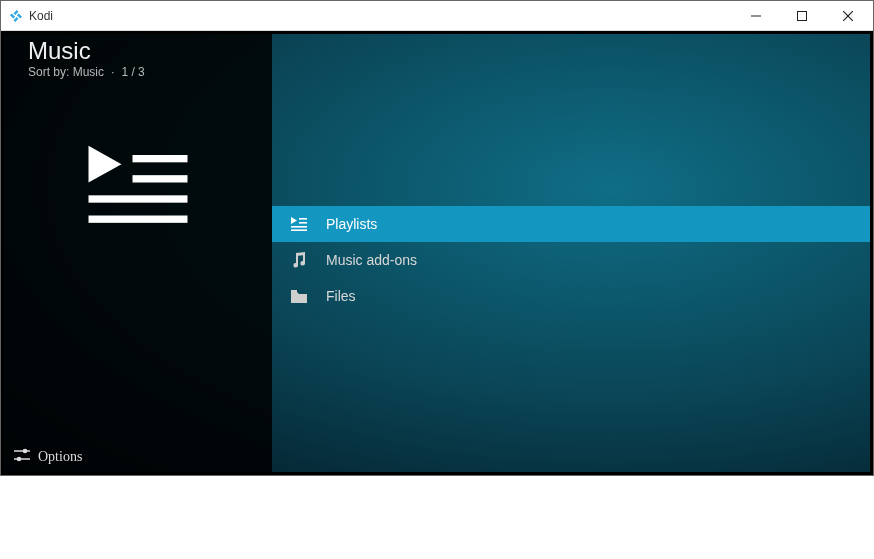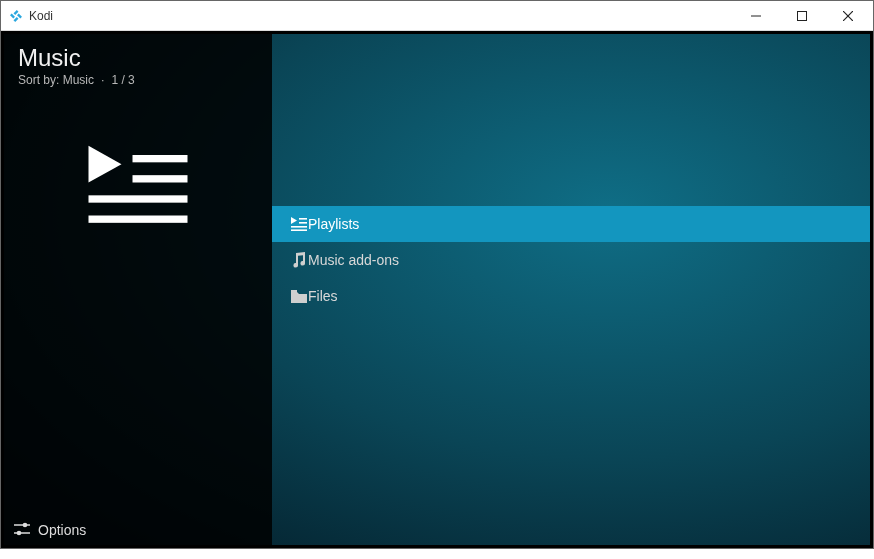--- a/index.html
+++ b/index.html
@@ -5,21 +5,21 @@
   * { margin: 0; padding: 0; box-sizing: border-box; }
   body {
     font-family: "Segoe UI", Arial, sans-serif;
     background: #fff;
     width: 874px;
     height: 559px;
     overflow: hidden;
   }
   .window {
     width: 874px;
-    height: 549px;
+    height: 476px;
     border: 1px solid #666;
     display: flex;
     flex-direction: column;
     background: #fff;
   }
   .titlebar {
     height: 30px;
     display: flex;
     align-items: center;
     padding: 0 2px 0 8px;
@@ -55,24 +55,24 @@
     background: radial-gradient(ellipse 120% 120% at 70% 35%, #0f6e86 0%, #0a4556 40%, #04202c 70%, #010b11 100%);
     color: #e6e6e6;
     overflow: hidden;
     border-top: 3px solid #000;
     border-left: 3px solid #000;
     border-right: 3px solid #000;
     border-bottom: 3px solid #000;
   }
   .top-header {
     position: absolute;
-    top: 0; left: 0; right: 0;
+    top: 0; left: 10px; right: 0;
     height: 60px;
     display: flex;
-    align-items: center;
+    align-items: flex-start;
     padding: 4px 8px 0 14px;
     z-index: 5;
     pointer-events: none;
   }
   .top-header .left { pointer-events: auto; }
   .top-header .section-title {
     font-size: 24px;
     font-weight: 300;
     color: #f0f0f0;
     line-height: 1.1;
@@ -112,33 +112,35 @@
   }
   .options-bar {
     margin-top: auto;
     height: 30px;
     display: flex;
     align-items: center;
     padding: 0 10px;
     color: #dcdcdc;
     font-size: 14px;
     gap: 8px;
+    font-family: Liberation Serif, serif;
   }
   .main-list {
     flex: 1 1 auto;
     position: relative;
     padding-top: 172px;
   }
   .list-item {
     height: 36px;
     display: flex;
     align-items: center;
     padding: 0 0 0 18px;
     color: #d8d8d8;
     font-size: 14px;
+    gap: 18px;
   }
   .list-item .icon-slot {
     width: 18px;
     display: flex;
     align-items: center;
     justify-content: center;
     color: #cfcfcf;
   }
   .list-item.selected {
     background: #1396bf;

